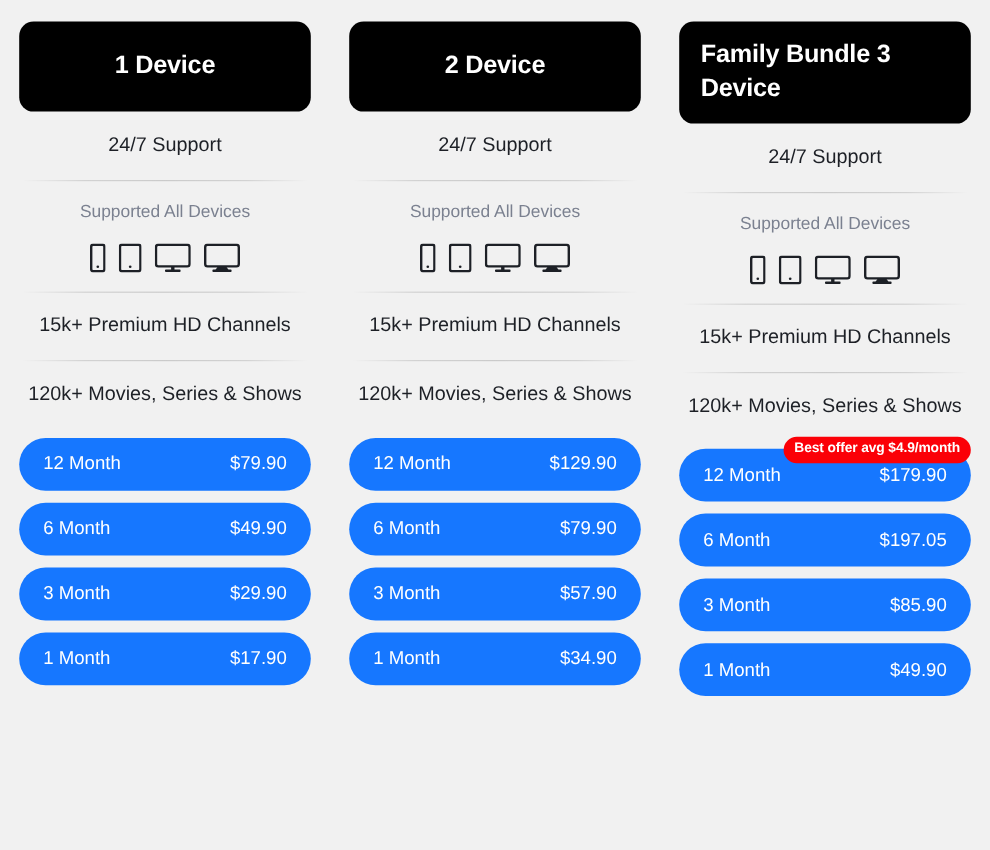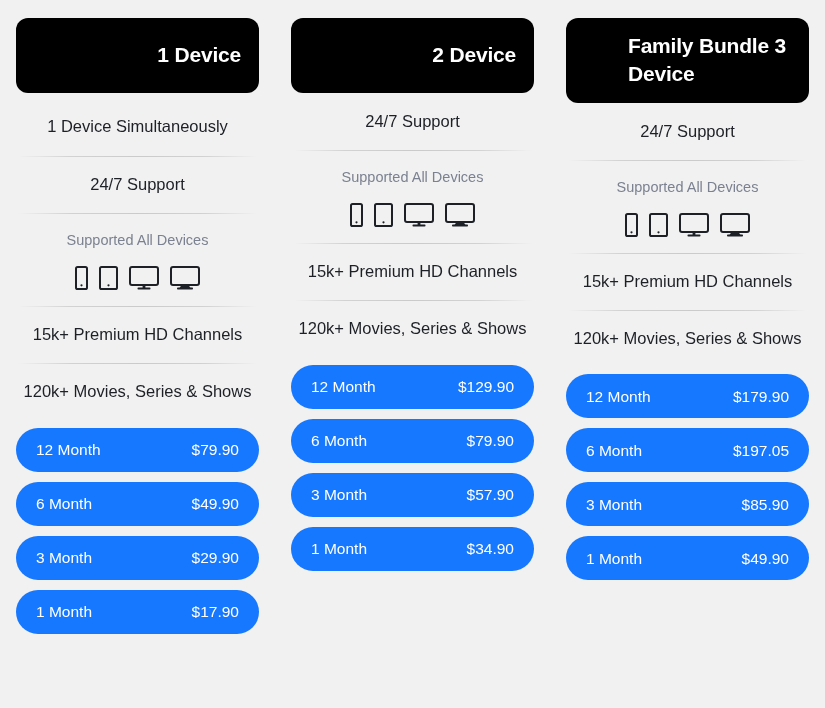--- a/index.html
+++ b/index.html
@@ -31,38 +31,37 @@
     flex-direction: column;
   }
 
   
   .plan-header {
     background: #000000;
     border-radius: 12px;
     min-height: 75px;
     display: flex;
     align-items: center;
-    justify-content: flex-end;
+    justify-content: center;
     padding: 14px 18px;
     box-sizing: border-box;
   }
   .plan-header-title {
     color: #ffffff;
     font-size: 21px;
     font-weight: bold;
     line-height: 1.35;
     text-align: center;
     letter-spacing: -0.2px;
   }
   .plan-col.wide-title .plan-header {
     justify-content: flex-start;
   }
   .plan-col.wide-title .plan-header-title {
     text-align: left;
-    margin-left: 44px;
   }
 
   
   .feature-row {
     text-align: center;
     font-size: 16.5px;
     line-height: 1.45;
     color: #1d2026;
     padding: 17px 0 16px;
     position: relative;
@@ -149,21 +148,20 @@
 </head>
 <body>
 
 <div class="pricing-grid">
 
   <div class="plan-col">
     <div class="plan-header">
       <span class="plan-header-title">1 Device</span>
     </div>
 
-    <div class="feature-row first-feature">1 Device Simultaneously</div>
 
     <div class="feature-row">24/7 Support</div>
 
     <div class="feature-row">
       <div class="devices-label">Supported All Devices</div>
       <div class="devices-icons">
         <svg width="13" height="24" viewBox="0 0 13 24">
           <rect x="1" y="1" width="11" height="22" rx="1.6" fill="none" stroke="#1d2026" stroke-width="2"></rect>
           <circle cx="6.5" cy="19.3" r="1.1" fill="#1d2026"></circle>
         </svg>
@@ -311,20 +309,21 @@
         </svg>
       </div>
     </div>
 
     <div class="feature-row">15k+ Premium HD Channels</div>
 
     <div class="feature-row">120k+ Movies, Series &amp; Shows</div>
 
     <div class="price-list">
       <div class="price-row-wrap">
+        <span class="best-offer-badge">Best offer avg $4.9/month</span>
         <div class="price-pill">
           <span class="price-term">12 Month</span>
           <span class="price-amount">$179.90</span>
         </div>
       </div>
       <div class="price-row-wrap">
         <div class="price-pill">
           <span class="price-term">6 Month</span>
           <span class="price-amount">$197.05</span>
         </div>

